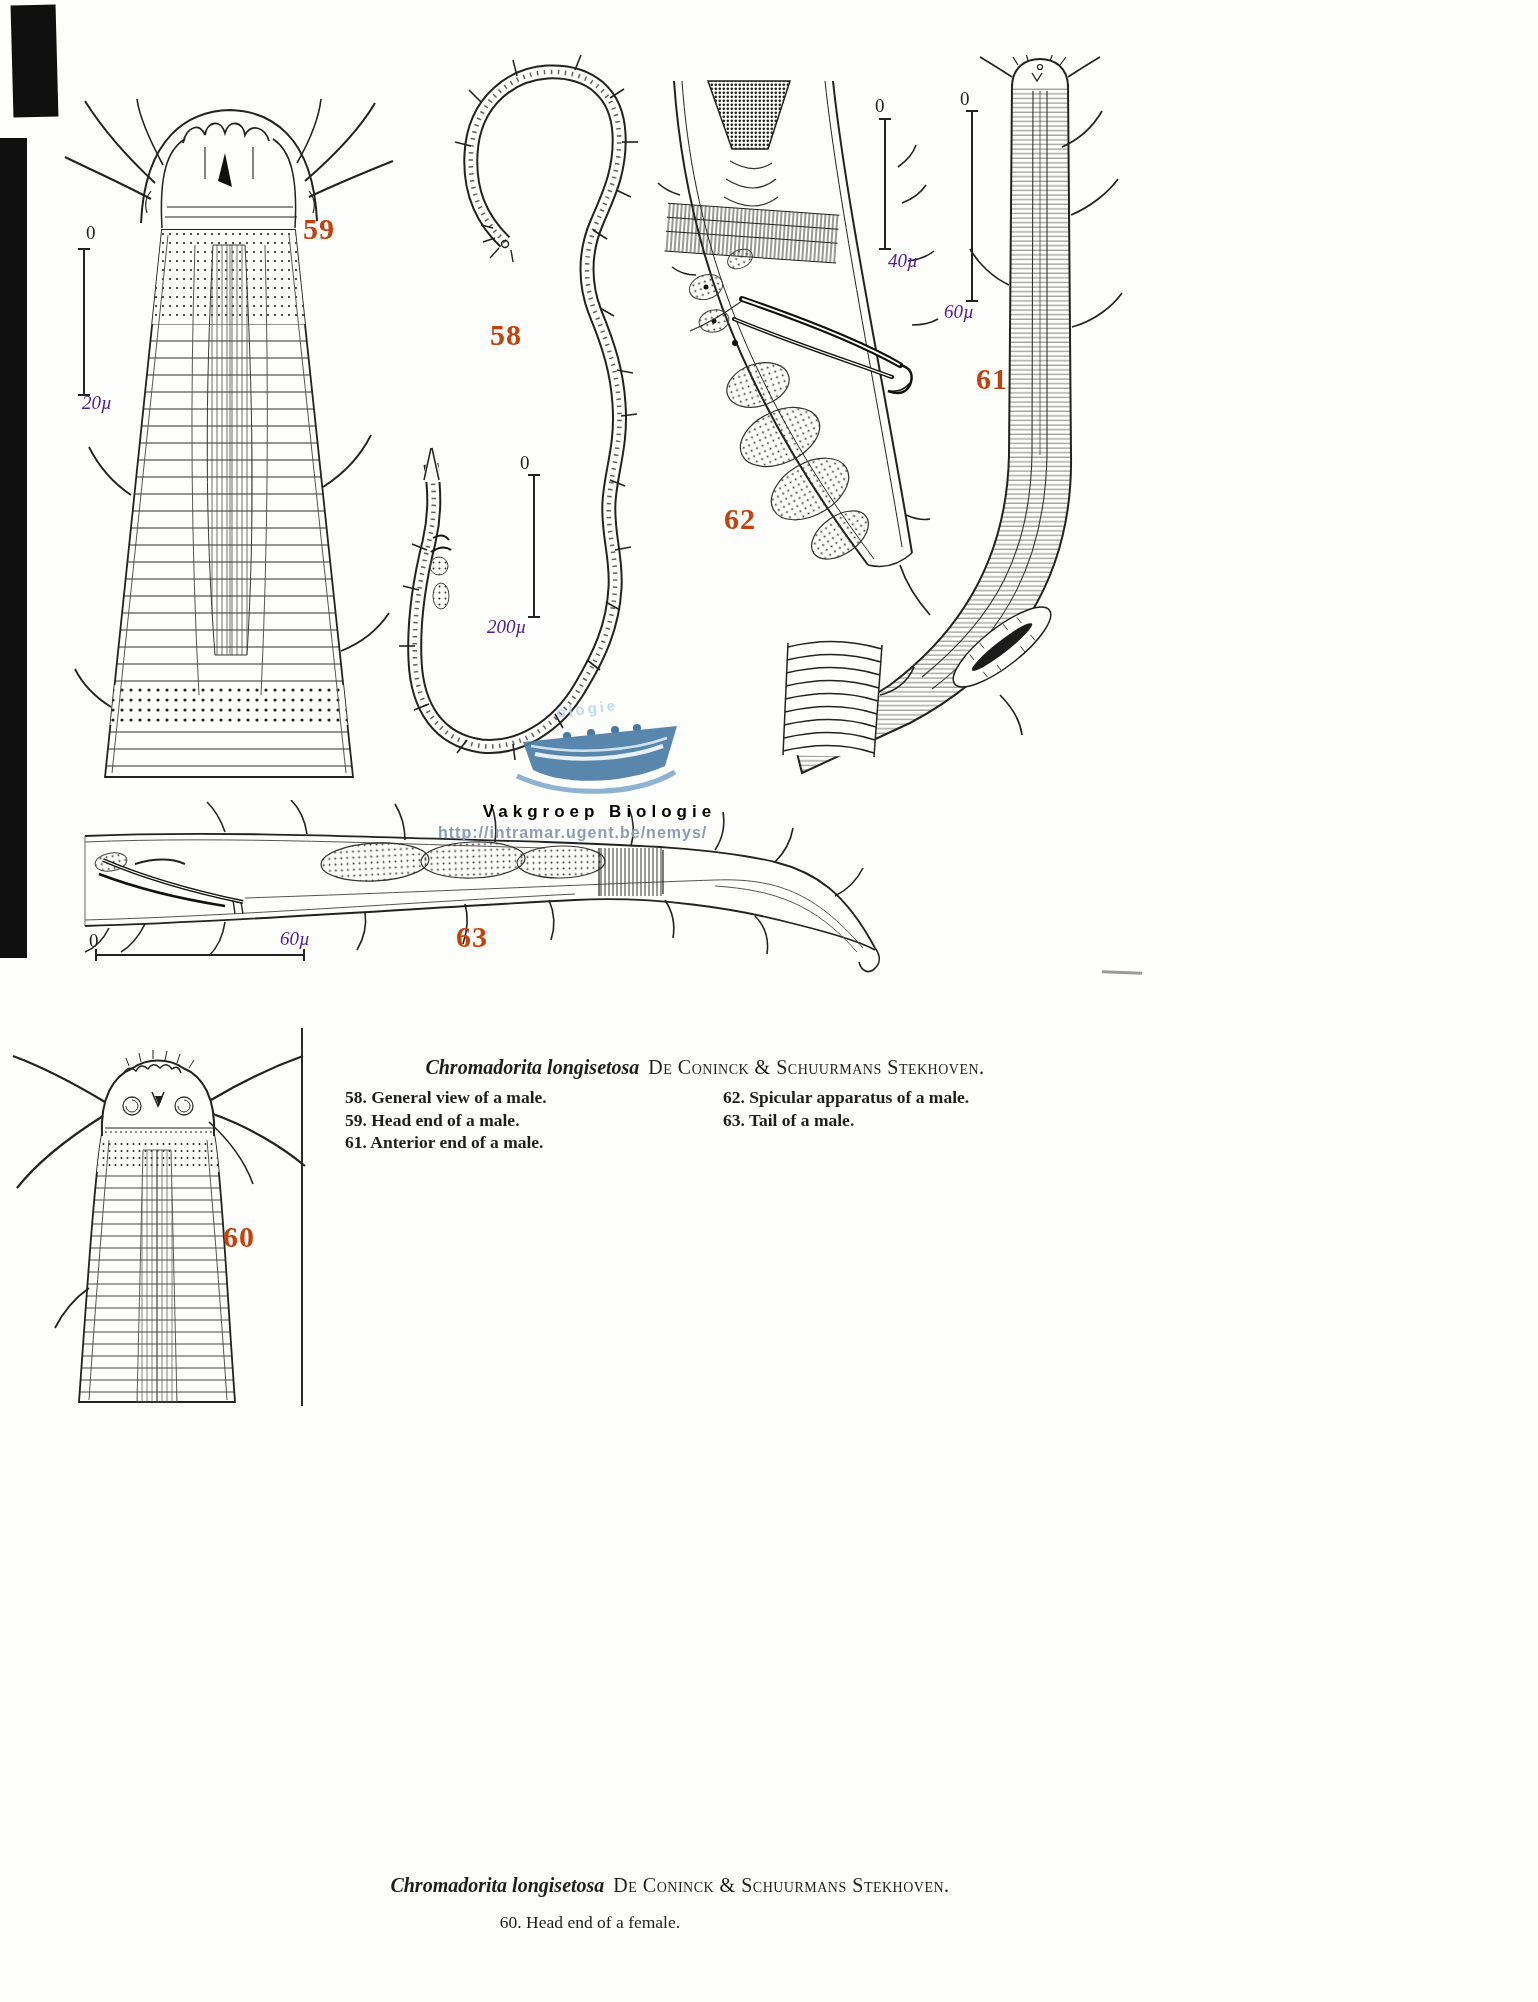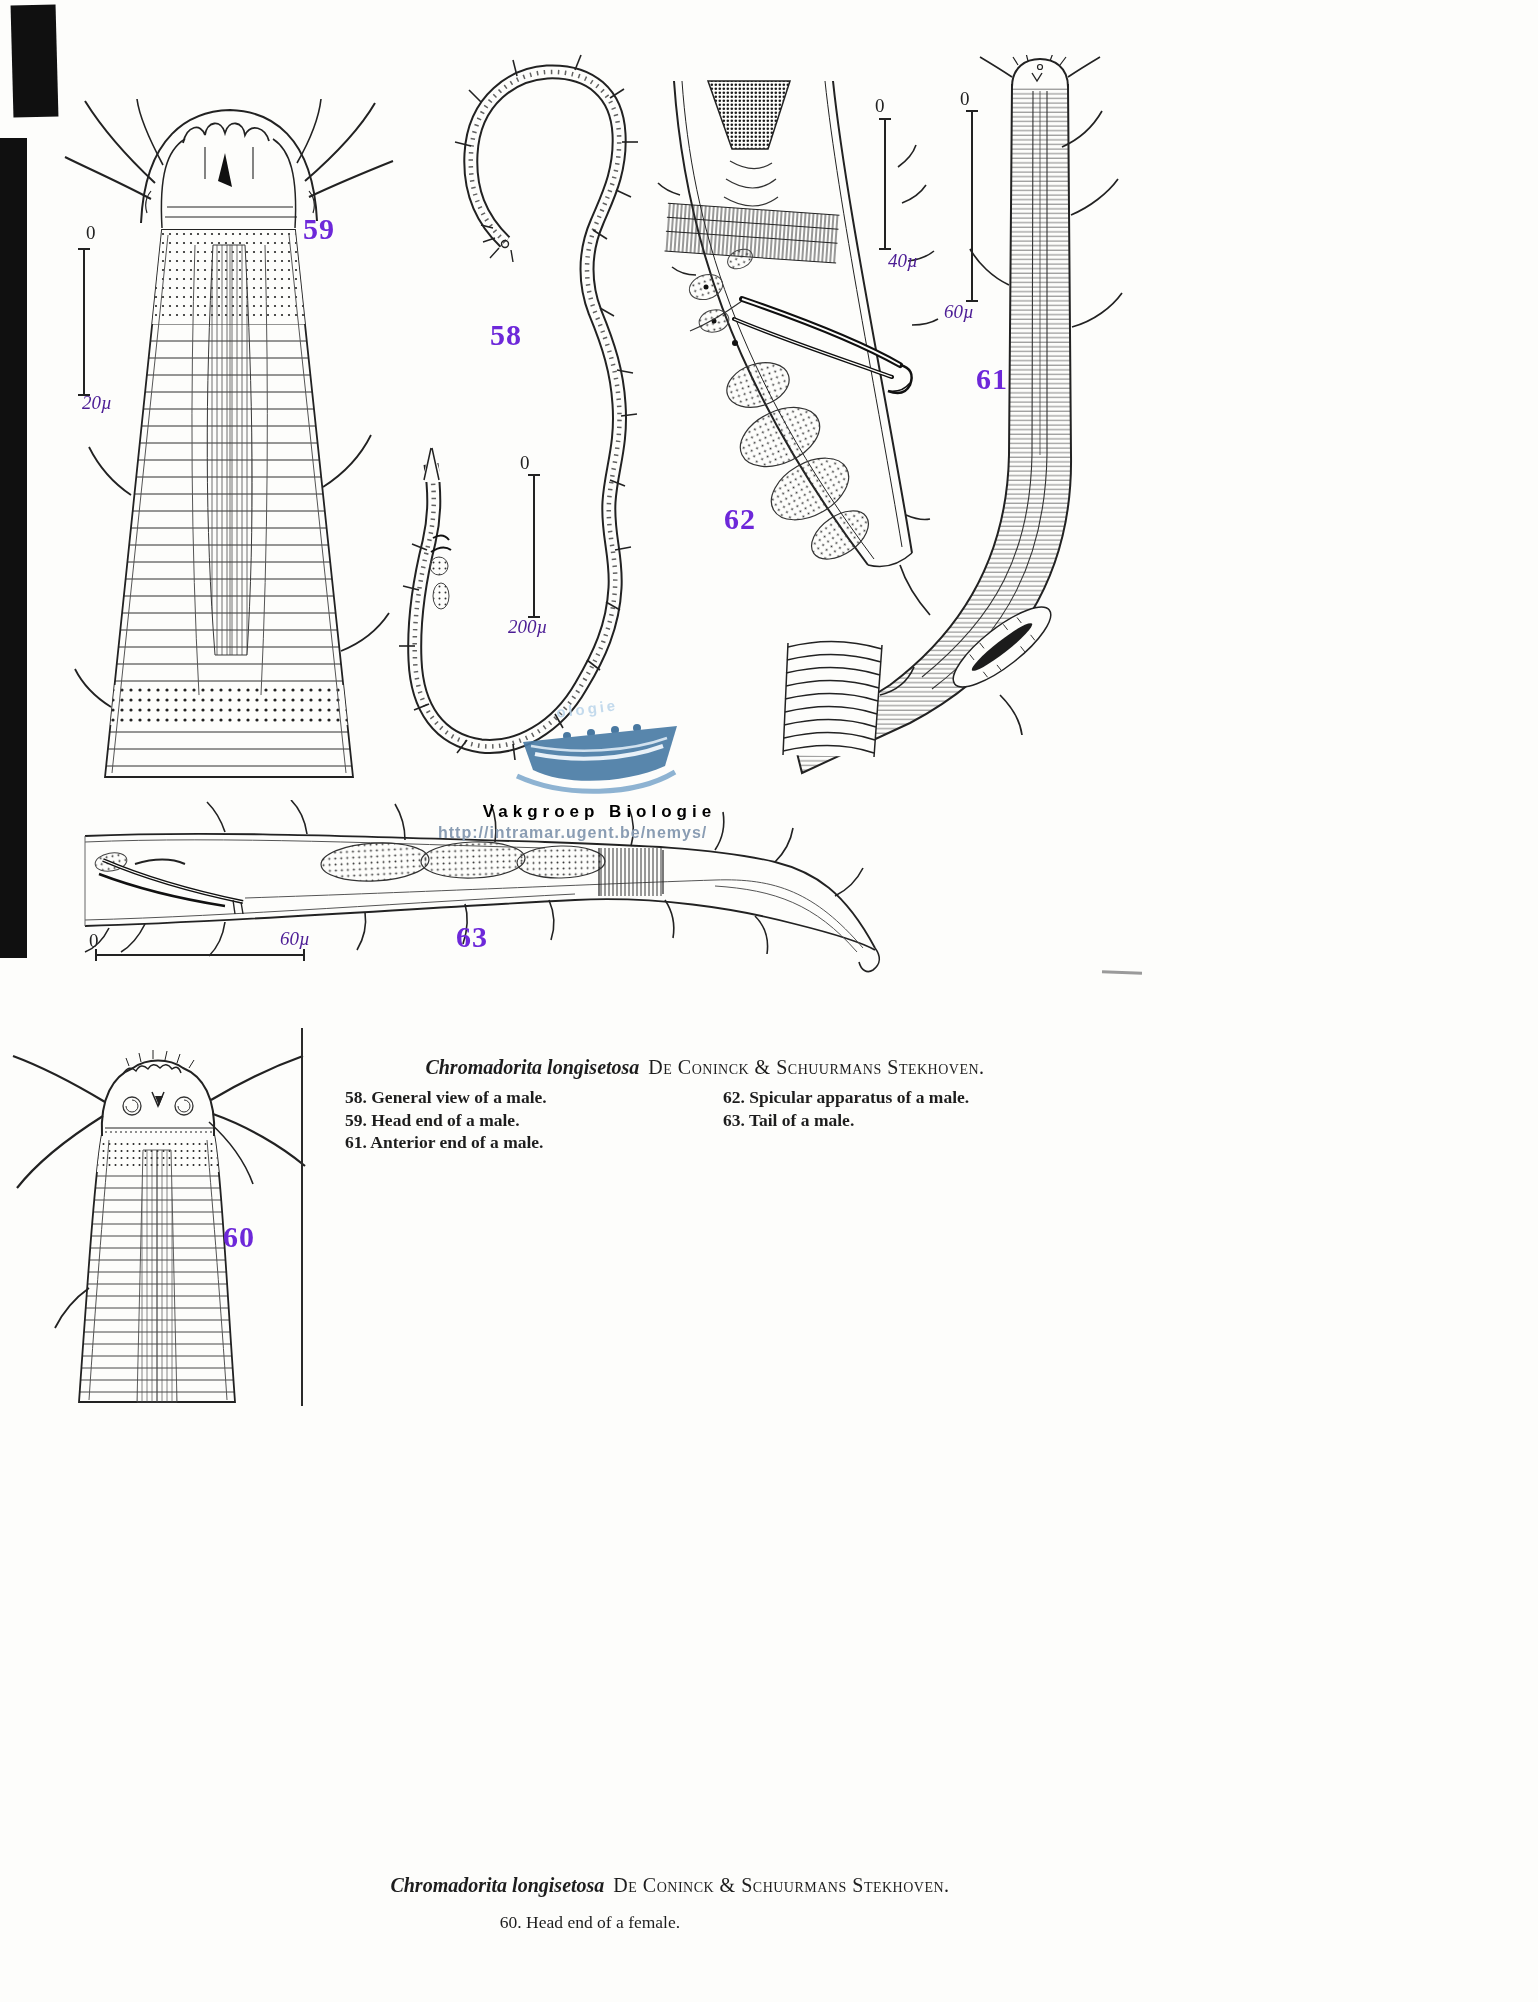--- a/index.html
+++ b/index.html
@@ -4,21 +4,21 @@
 <style>
   * { margin:0; padding:0; box-sizing:border-box; }
   html,body { background:#d9d9d9; }
   .page {
     position:relative; width:1538px; height:2002px; margin:0 auto;
     background:#fdfdfb; overflow:hidden;
     font-family:"Liberation Serif", serif; color:#1d1d1d;
   }
   .abs { position:absolute; }
   svg { display:block; }
-  .fig-num { position:absolute; font-size:30px; font-weight:600; letter-spacing:1px; color:#6d28d9; }
+  .fig-num { position:absolute; font-size:30px; font-weight:600; letter-spacing:1px; color:#c2410c; }
   .sc-zero { position:absolute; font-size:19px; color:#222; }
   .sc-lab  { position:absolute; font-size:19px; font-style:italic; color:#4c1d95; }
   .vbar { position:absolute; width:2px; background:#222; }
   .vbar::before,.vbar::after { content:""; position:absolute; left:-5px; width:12px; height:2px; background:#222; }
   .vbar::before { top:0; } .vbar::after { bottom:0; }
   .hbar { position:absolute; height:2px; background:#222; }
   .hbar::before,.hbar::after { content:""; position:absolute; top:-5px; width:2px; height:12px; background:#222; }
   .hbar::before { left:0; } .hbar::after { right:0; }
   .scan { position:absolute; background:#101010; }
   .sep-line { position:absolute; width:2px; background:#2a2a2a; }
@@ -369,21 +369,21 @@
   <div class="fig-num" style="left:724px; top:502px;">62</div>
   <div class="fig-num" style="left:456px; top:920px;">63</div>
   <div class="fig-num" style="left:223px; top:1220px;">60</div>
 
   <div class="sc-zero" style="left:86px; top:222px;">0</div>
   <div class="vbar" style="left:83px; top:248px; height:148px;"></div>
   <div class="sc-lab" style="left:82px; top:392px;">20µ</div>
 
   <div class="sc-zero" style="left:520px; top:452px;">0</div>
   <div class="vbar" style="left:533px; top:474px; height:144px;"></div>
-  <div class="sc-lab" style="left:508px; top:616px;">200µ</div>
+  <div class="sc-lab" style="left:487px; top:616px;">200µ</div>
 
   <div class="sc-zero" style="left:875px; top:95px;">0</div>
   <div class="vbar" style="left:884px; top:118px; height:132px;"></div>
   <div class="sc-lab" style="left:888px; top:250px;">40µ</div>
 
   <div class="sc-zero" style="left:960px; top:88px;">0</div>
   <div class="vbar" style="left:971px; top:110px; height:192px;"></div>
   <div class="sc-lab" style="left:944px; top:301px;">60µ</div>
 
   <div class="sc-zero" style="left:89px; top:930px;">0</div>

